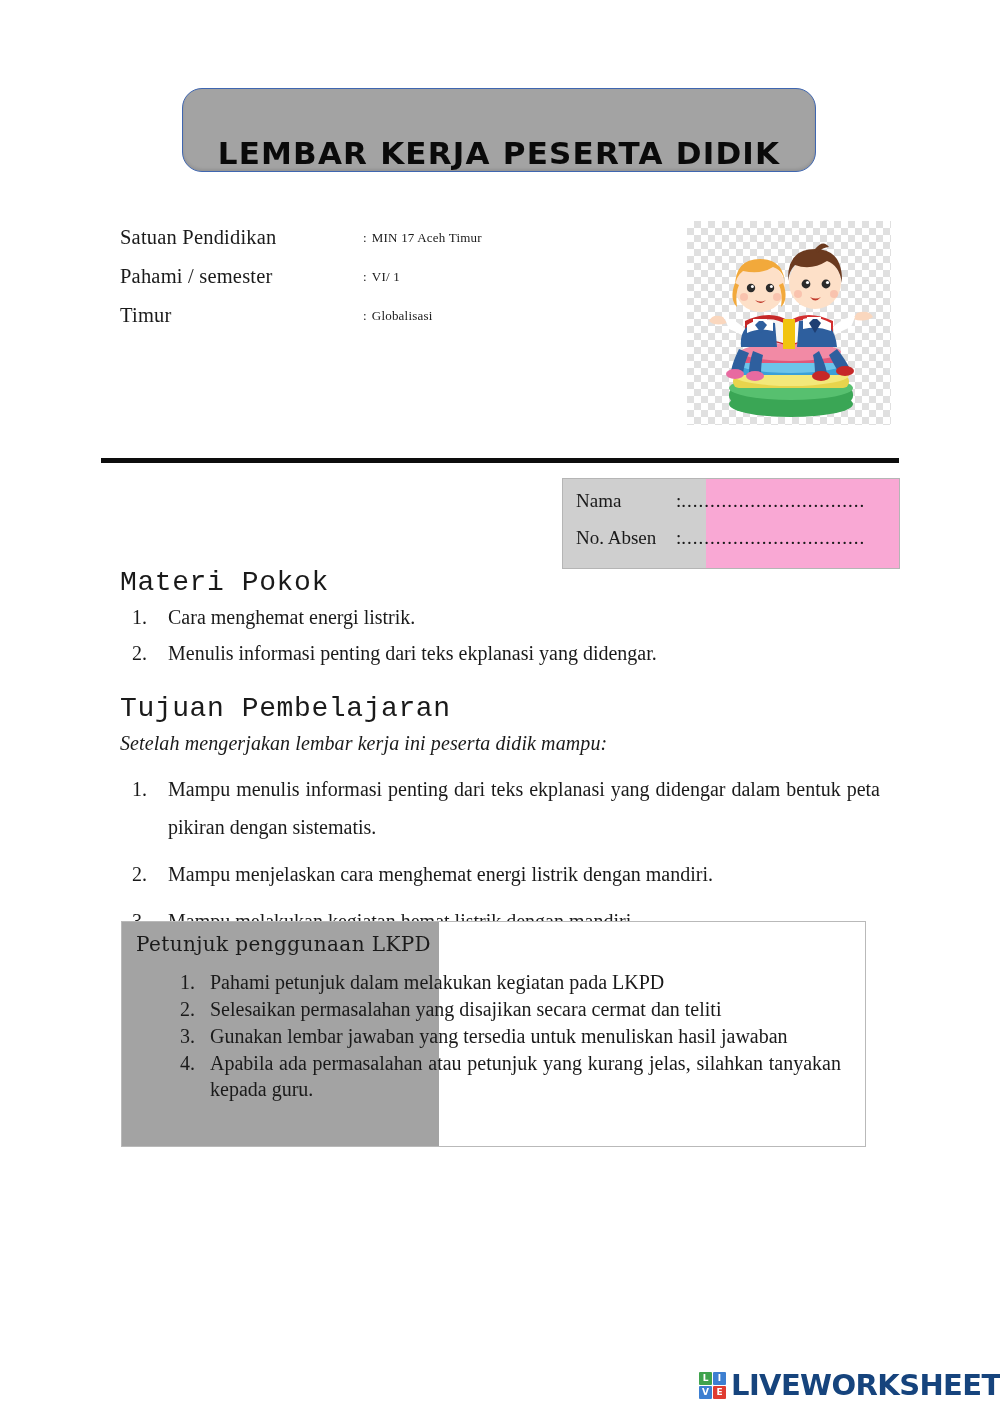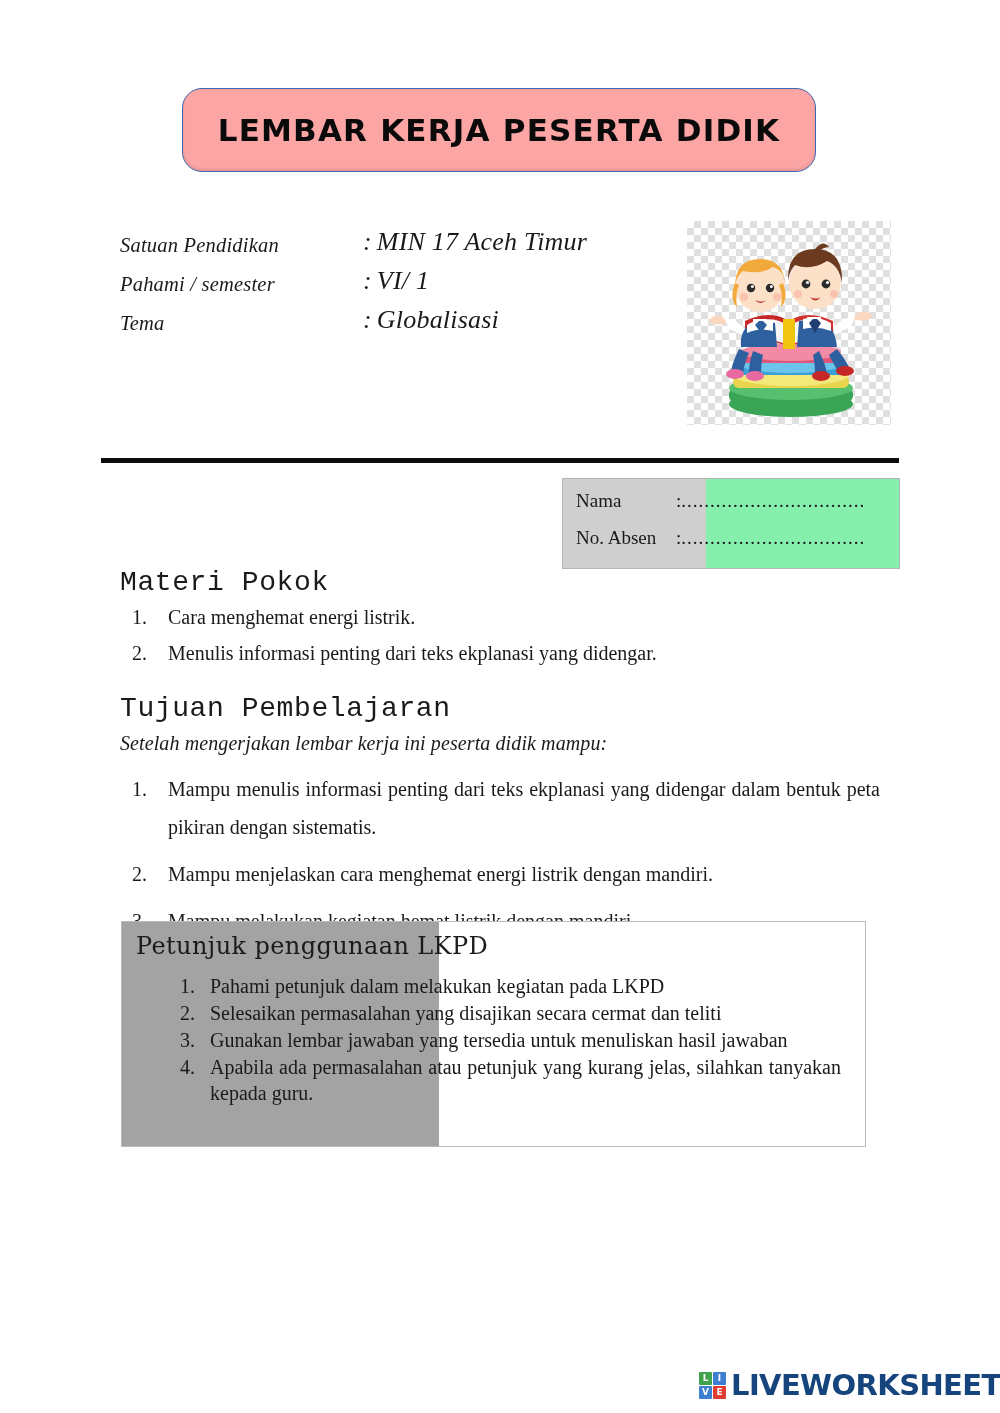--- a/index.html
+++ b/index.html
@@ -43,31 +43,30 @@
 
   
   .info-table {
     position: absolute;
     left: 120px;
     top: 218px;
     width: 560px;
   }
   .info-row {
     display: flex;
-    align-items: flex-end;
+    align-items: center;
     height: 39px;
-    font-style: italic;
   }
   .info-label {
     width: 243px;
     font-size: 20.5px;
     letter-spacing: 0.2px;
   }
   .info-value {
-    font-size: 26px;
+    font-size: 13px;
     letter-spacing: 0.2px;
     white-space: nowrap;
   }
   .info-colon { margin-right: 5px; }
 
   
   .kids-image {
     position: absolute;
     left: 687px;
     top: 221px;
@@ -95,21 +94,21 @@
 
   
   .name-box {
     position: absolute;
     left: 562px;
     top: 478px;
     width: 338px;
     height: 91px;
     border: 1px solid #b5b5b5;
     box-sizing: border-box;
-    background: #86efac;
+    background: #f9a8d4;
     overflow: hidden;
   }
   .name-box-shade {
     position: absolute;
     left: 0;
     top: 0;
     width: 143px;
     height: 100%;
     background: #cfcfcf;
   }
@@ -200,21 +199,21 @@
   .petunjuk-content {
     position: absolute;
     left: 0;
     top: 0;
     width: 100%;
     height: 100%;
     padding: 10px 14px 0 14px;
     box-sizing: border-box;
   }
   .petunjuk-title {
-    font-size: 24px;
+    font-size: 20px;
     letter-spacing: 0.4px;
     font-family: "DejaVu Serif", "Liberation Serif", serif;
     margin-bottom: 13px;
   }
   ol.petunjuk-list {
     margin: 0;
     padding: 0 10px 0 44px;
     list-style: none;
   }
   ol.petunjuk-list > li {
@@ -262,35 +261,35 @@
     font-weight: bold;
     font-size: 29px;
     letter-spacing: -0.6px;
     color: #16447d;
     line-height: 1;
   }
 </style>
 </head>
 <body>
 
-<div class="header-banner" style="background: #fca5a5;">
+<div class="header-banner" style="background: #a3a3a3; align-items: flex-end;">
   <div class="header-title">LEMBAR KERJA PESERTA DIDIK</div>
 </div>
 
 <div class="info-table">
   <div class="info-row">
     <span class="info-label">Satuan Pendidikan</span>
     <span class="info-value"><span class="info-colon">:</span><span>MIN 17 Aceh Timur</span></span>
   </div>
   <div class="info-row">
     <span class="info-label">Pahami / semester</span>
     <span class="info-value"><span class="info-colon">:</span><span>VI/ 1</span></span>
   </div>
   <div class="info-row">
-    <span class="info-label">Tema</span>
+    <span class="info-label">Timur</span>
     <span class="info-value"><span class="info-colon">:</span><span>Globalisasi</span></span>
   </div>
 </div>
 
 <div class="kids-image">
   <svg width="204" height="204" viewBox="0 0 204 204">
 
     <ellipse cx="104" cy="183" rx="62" ry="13" fill="#3aa655"></ellipse>
     <rect x="42" y="167" width="124" height="14" rx="6" fill="#3aa655"></rect>
     <ellipse cx="104" cy="167" rx="62" ry="12" fill="#57c06f"></ellipse>

